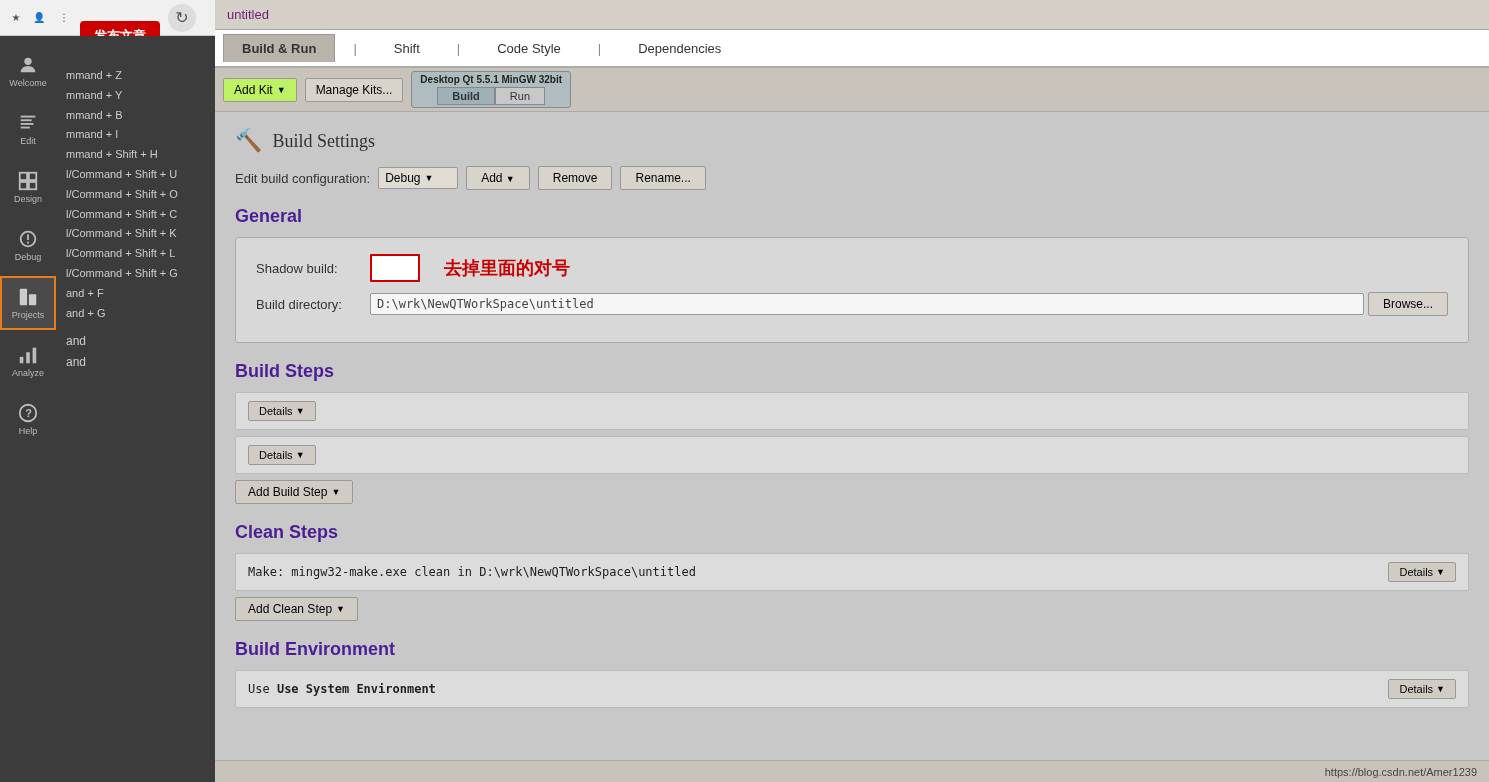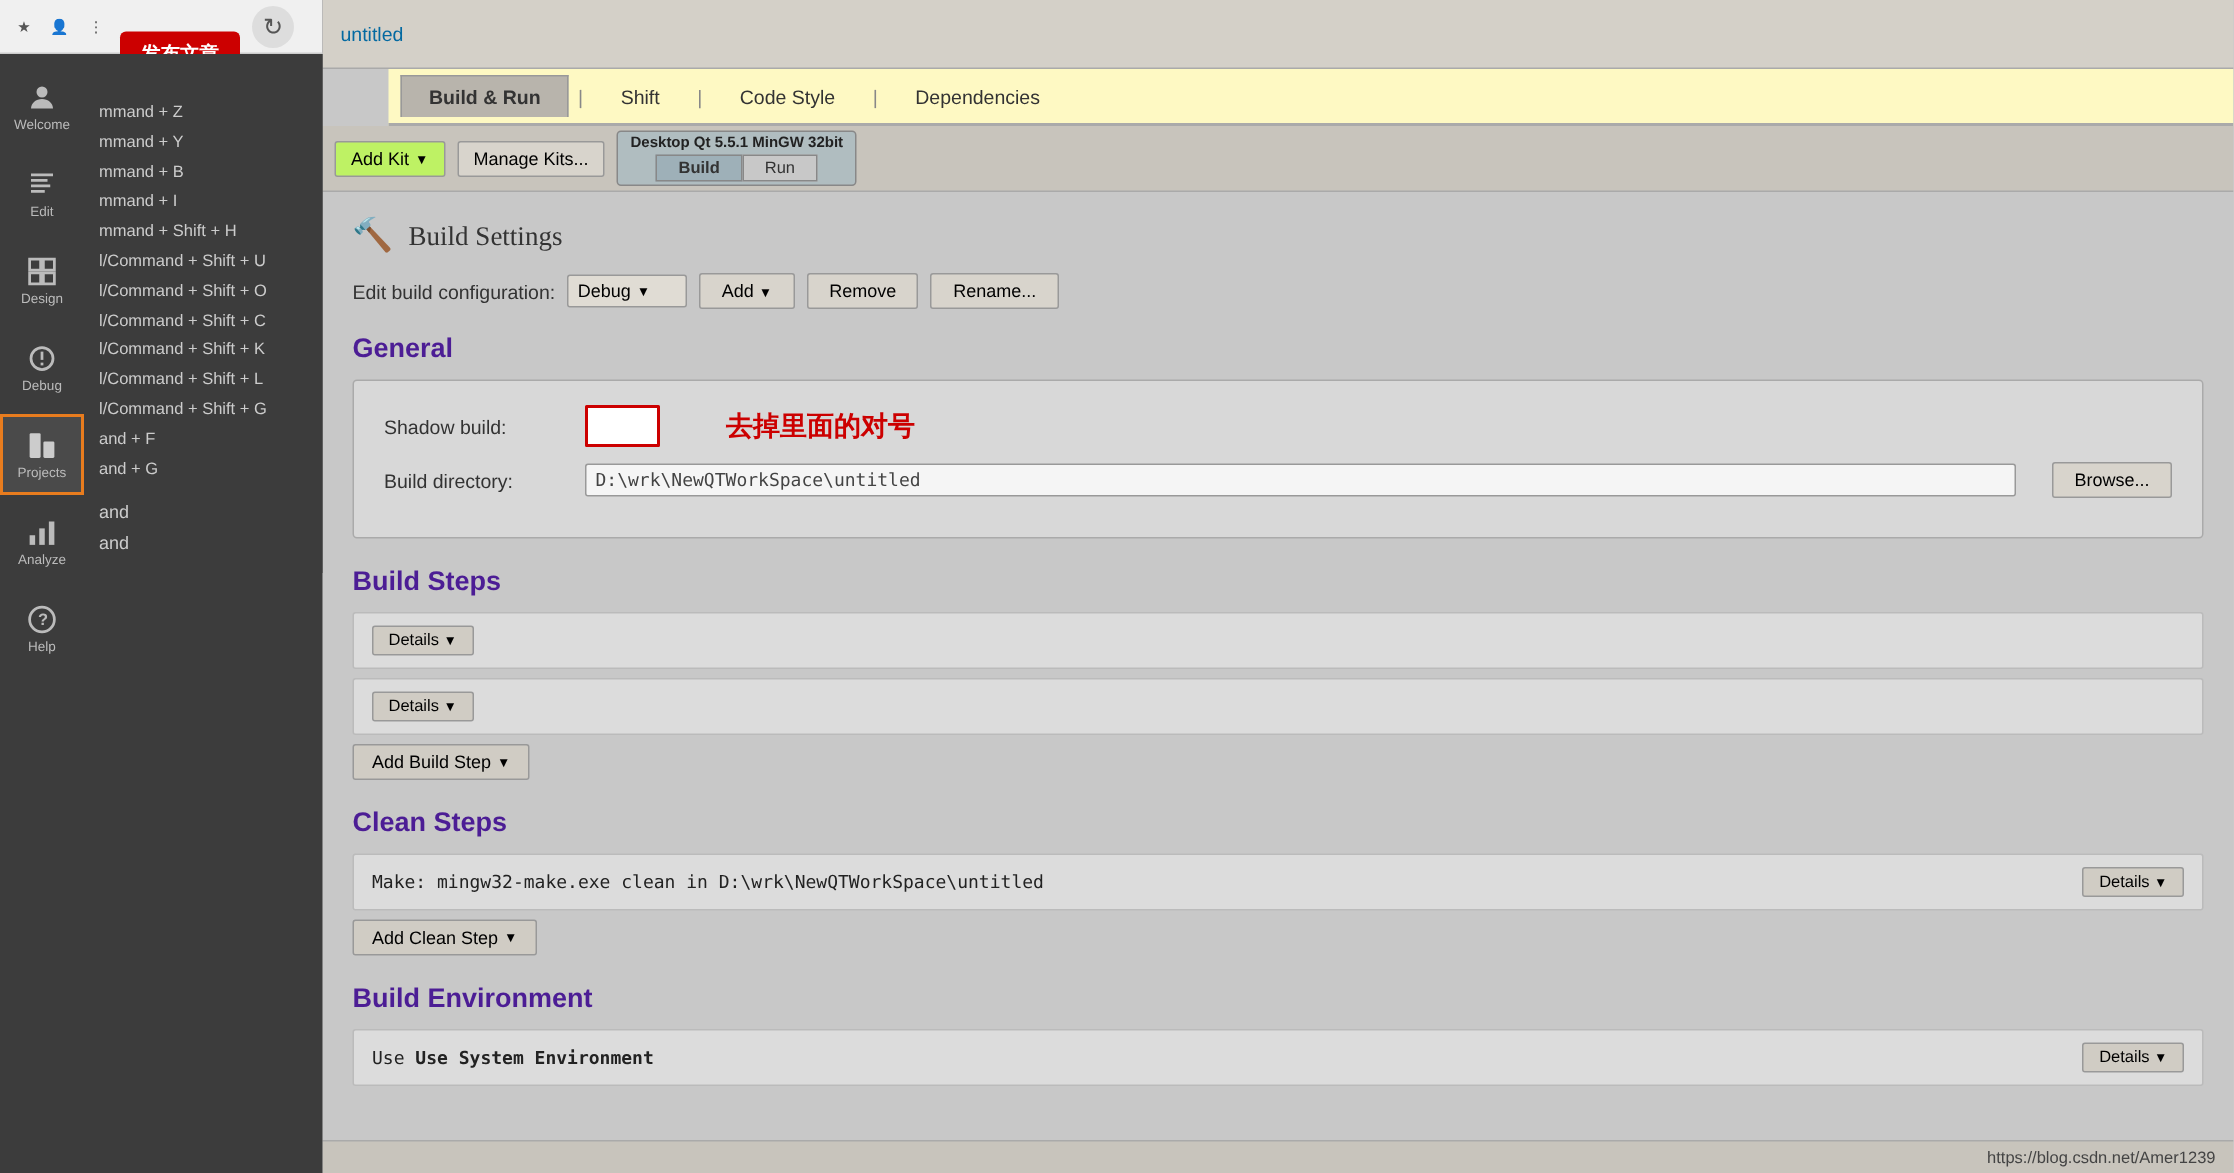--- a/index.html
+++ b/index.html
@@ -95,37 +95,36 @@
       flex-direction: column;
       background: #c8c8c8;
       min-width: 0;
     }
 
     
     .title-bar {
       background: #d4d0c8;
       padding: 4px 12px;
       font-size: 13px;
-      color: #0369a1;
+      color: #701a75;
       border-bottom: 1px solid #aaa;
       display: flex;
       align-items: center;
-      height: 46px;
+      height: 30px;
     }
 
     
     .tab-bar {
-      background: #fef9c3;
+      background: #ffffff;
       display: flex;
       align-items: center;
       border-bottom: 2px solid #aaa;
       height: 38px;
       padding: 0 8px;
-      gap: 4px;
-      margin-left: 44px;
+      gap: 16px;
     }
     .tab-item {
       padding: 6px 18px;
       cursor: pointer;
       font-size: 13px;
       color: #333;
       border: 1px solid transparent;
       background: transparent;
     }
     .tab-item.active {
@@ -254,21 +253,21 @@
       background: #d8d8d8;
       border: 1px solid #aaa;
       border-radius: 3px;
       padding: 16px 20px;
     }
 
     
     .field-row {
       display: flex;
       align-items: center;
-      gap: 24px;
+      gap: 4px;
       margin-bottom: 10px;
     }
     .field-label { font-size: 13px; color: #333; min-width: 110px; }
     .shadow-checkbox {
       width: 50px; height: 28px;
       border: 2px solid #cc0000;
       background: white;
       display: flex; align-items: center; justify-content: center;
       cursor: pointer;
       border-radius: 1px;

